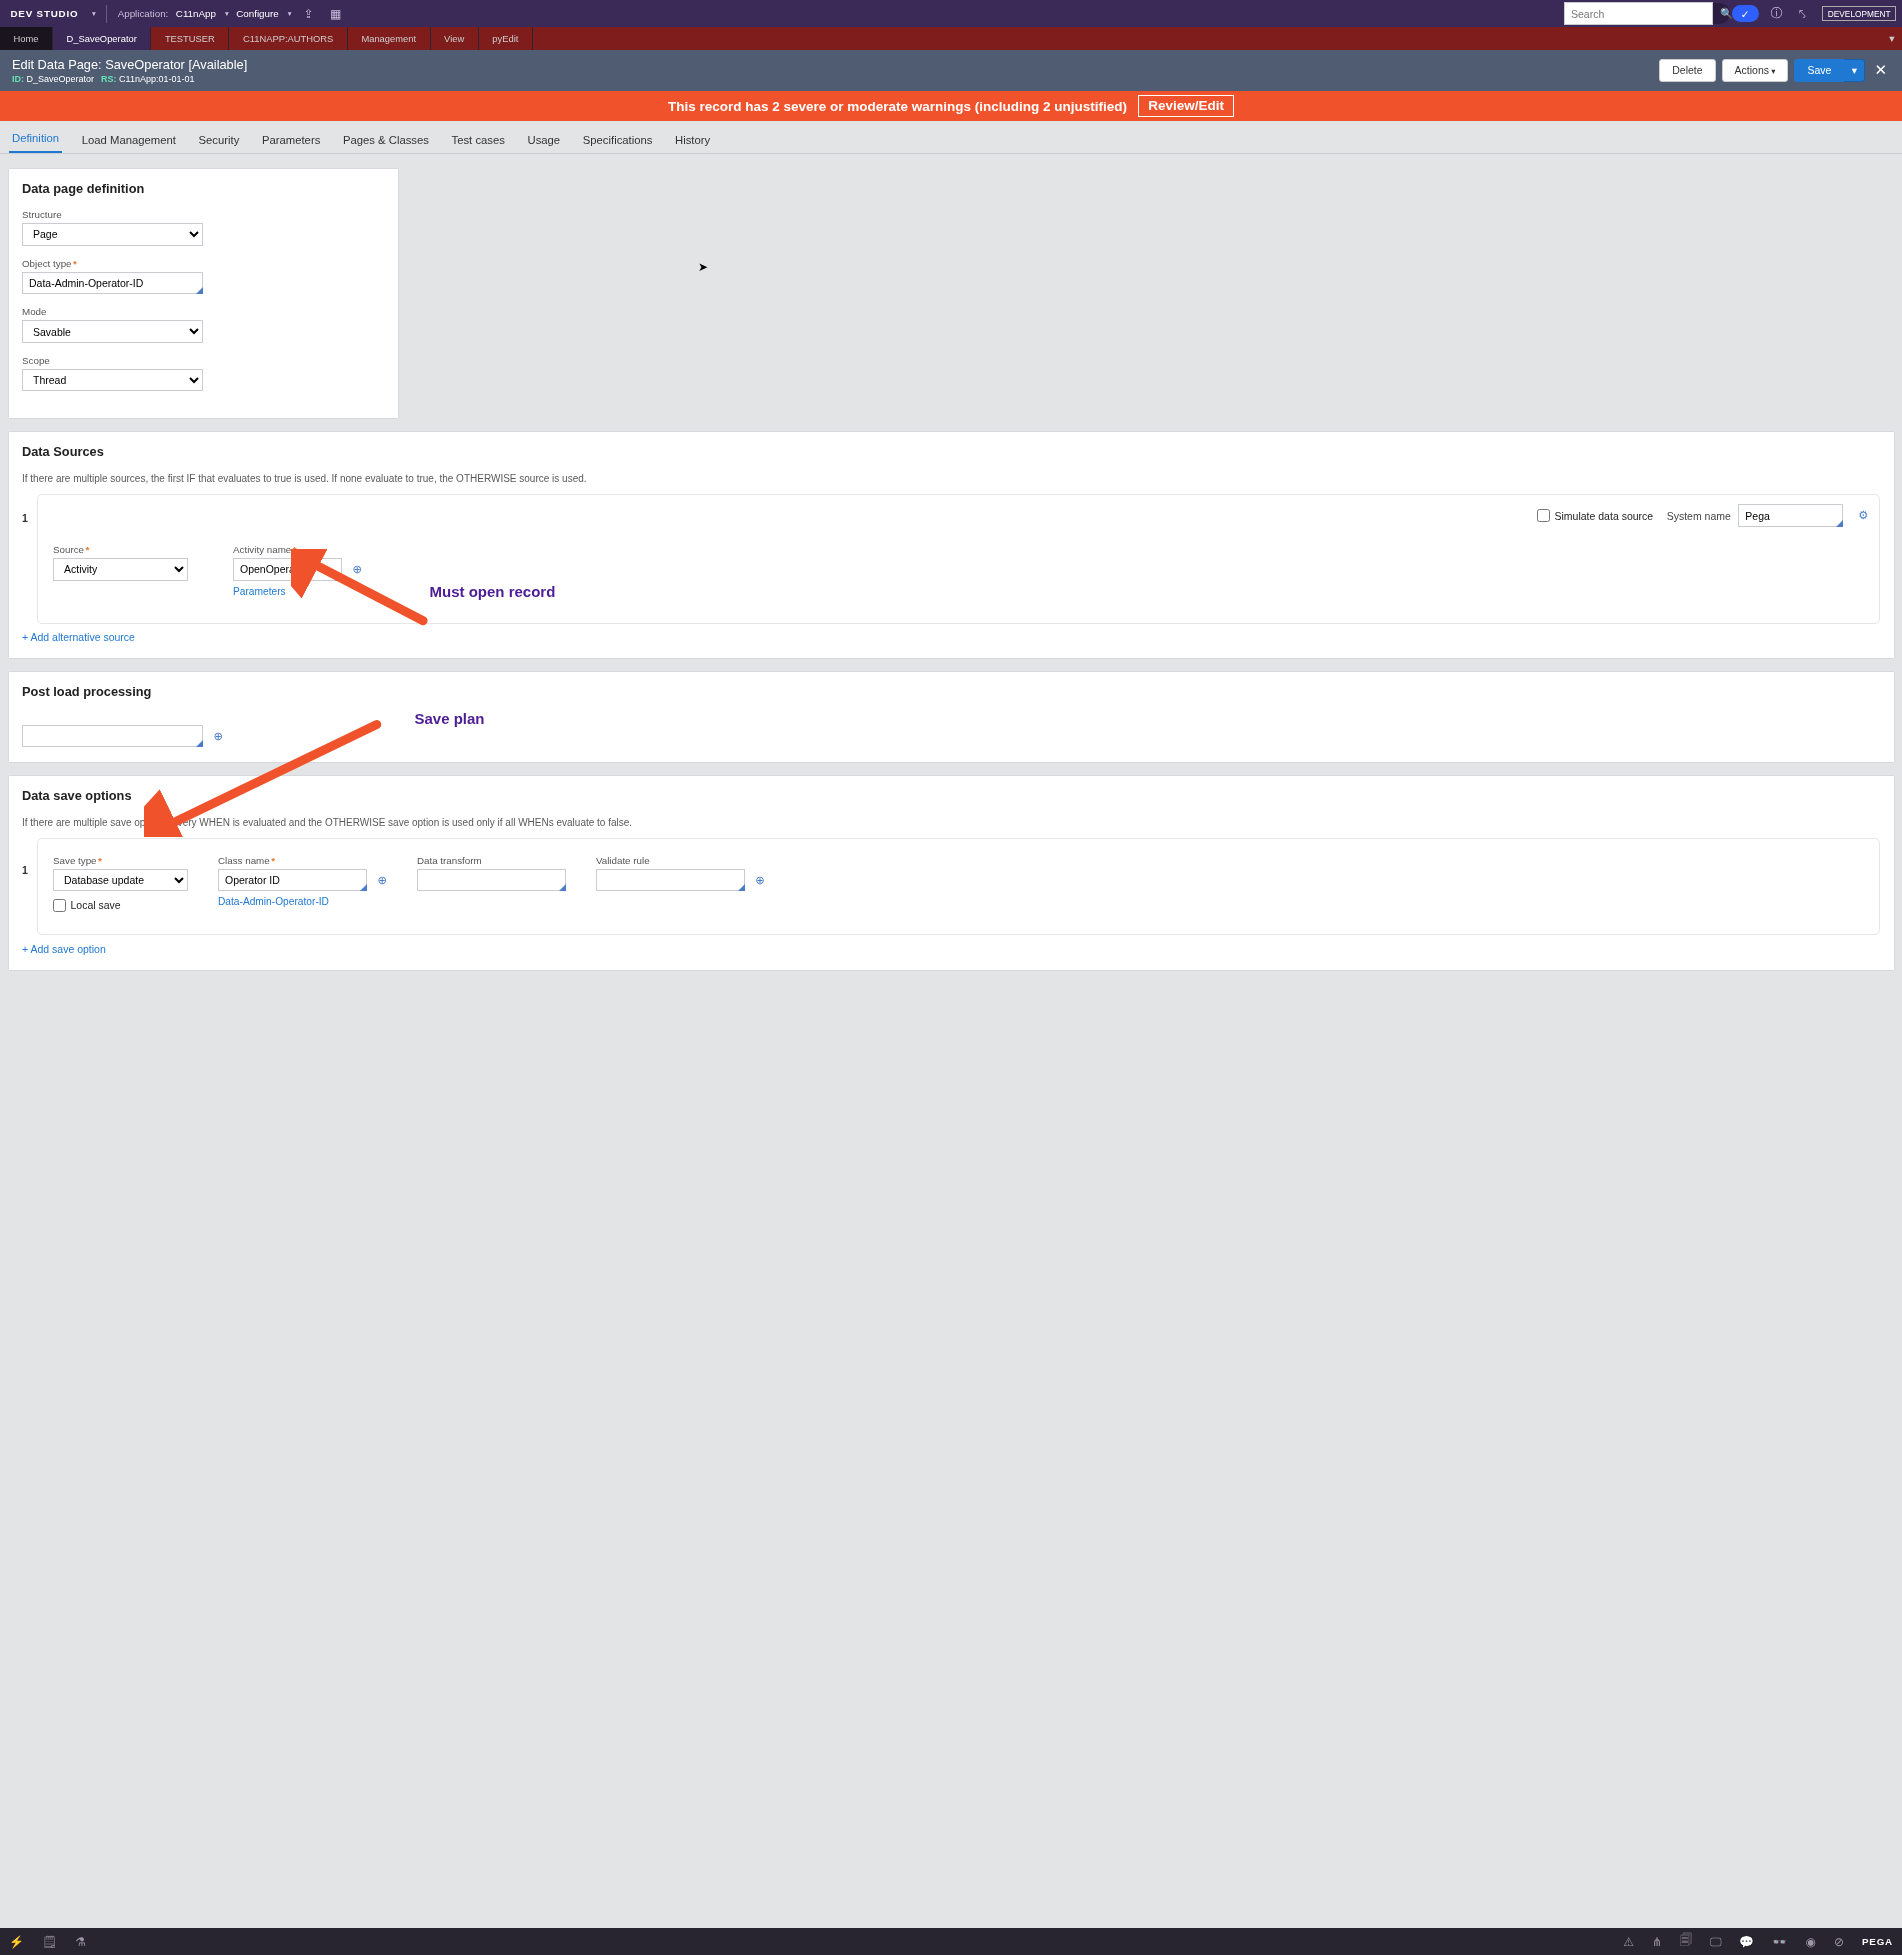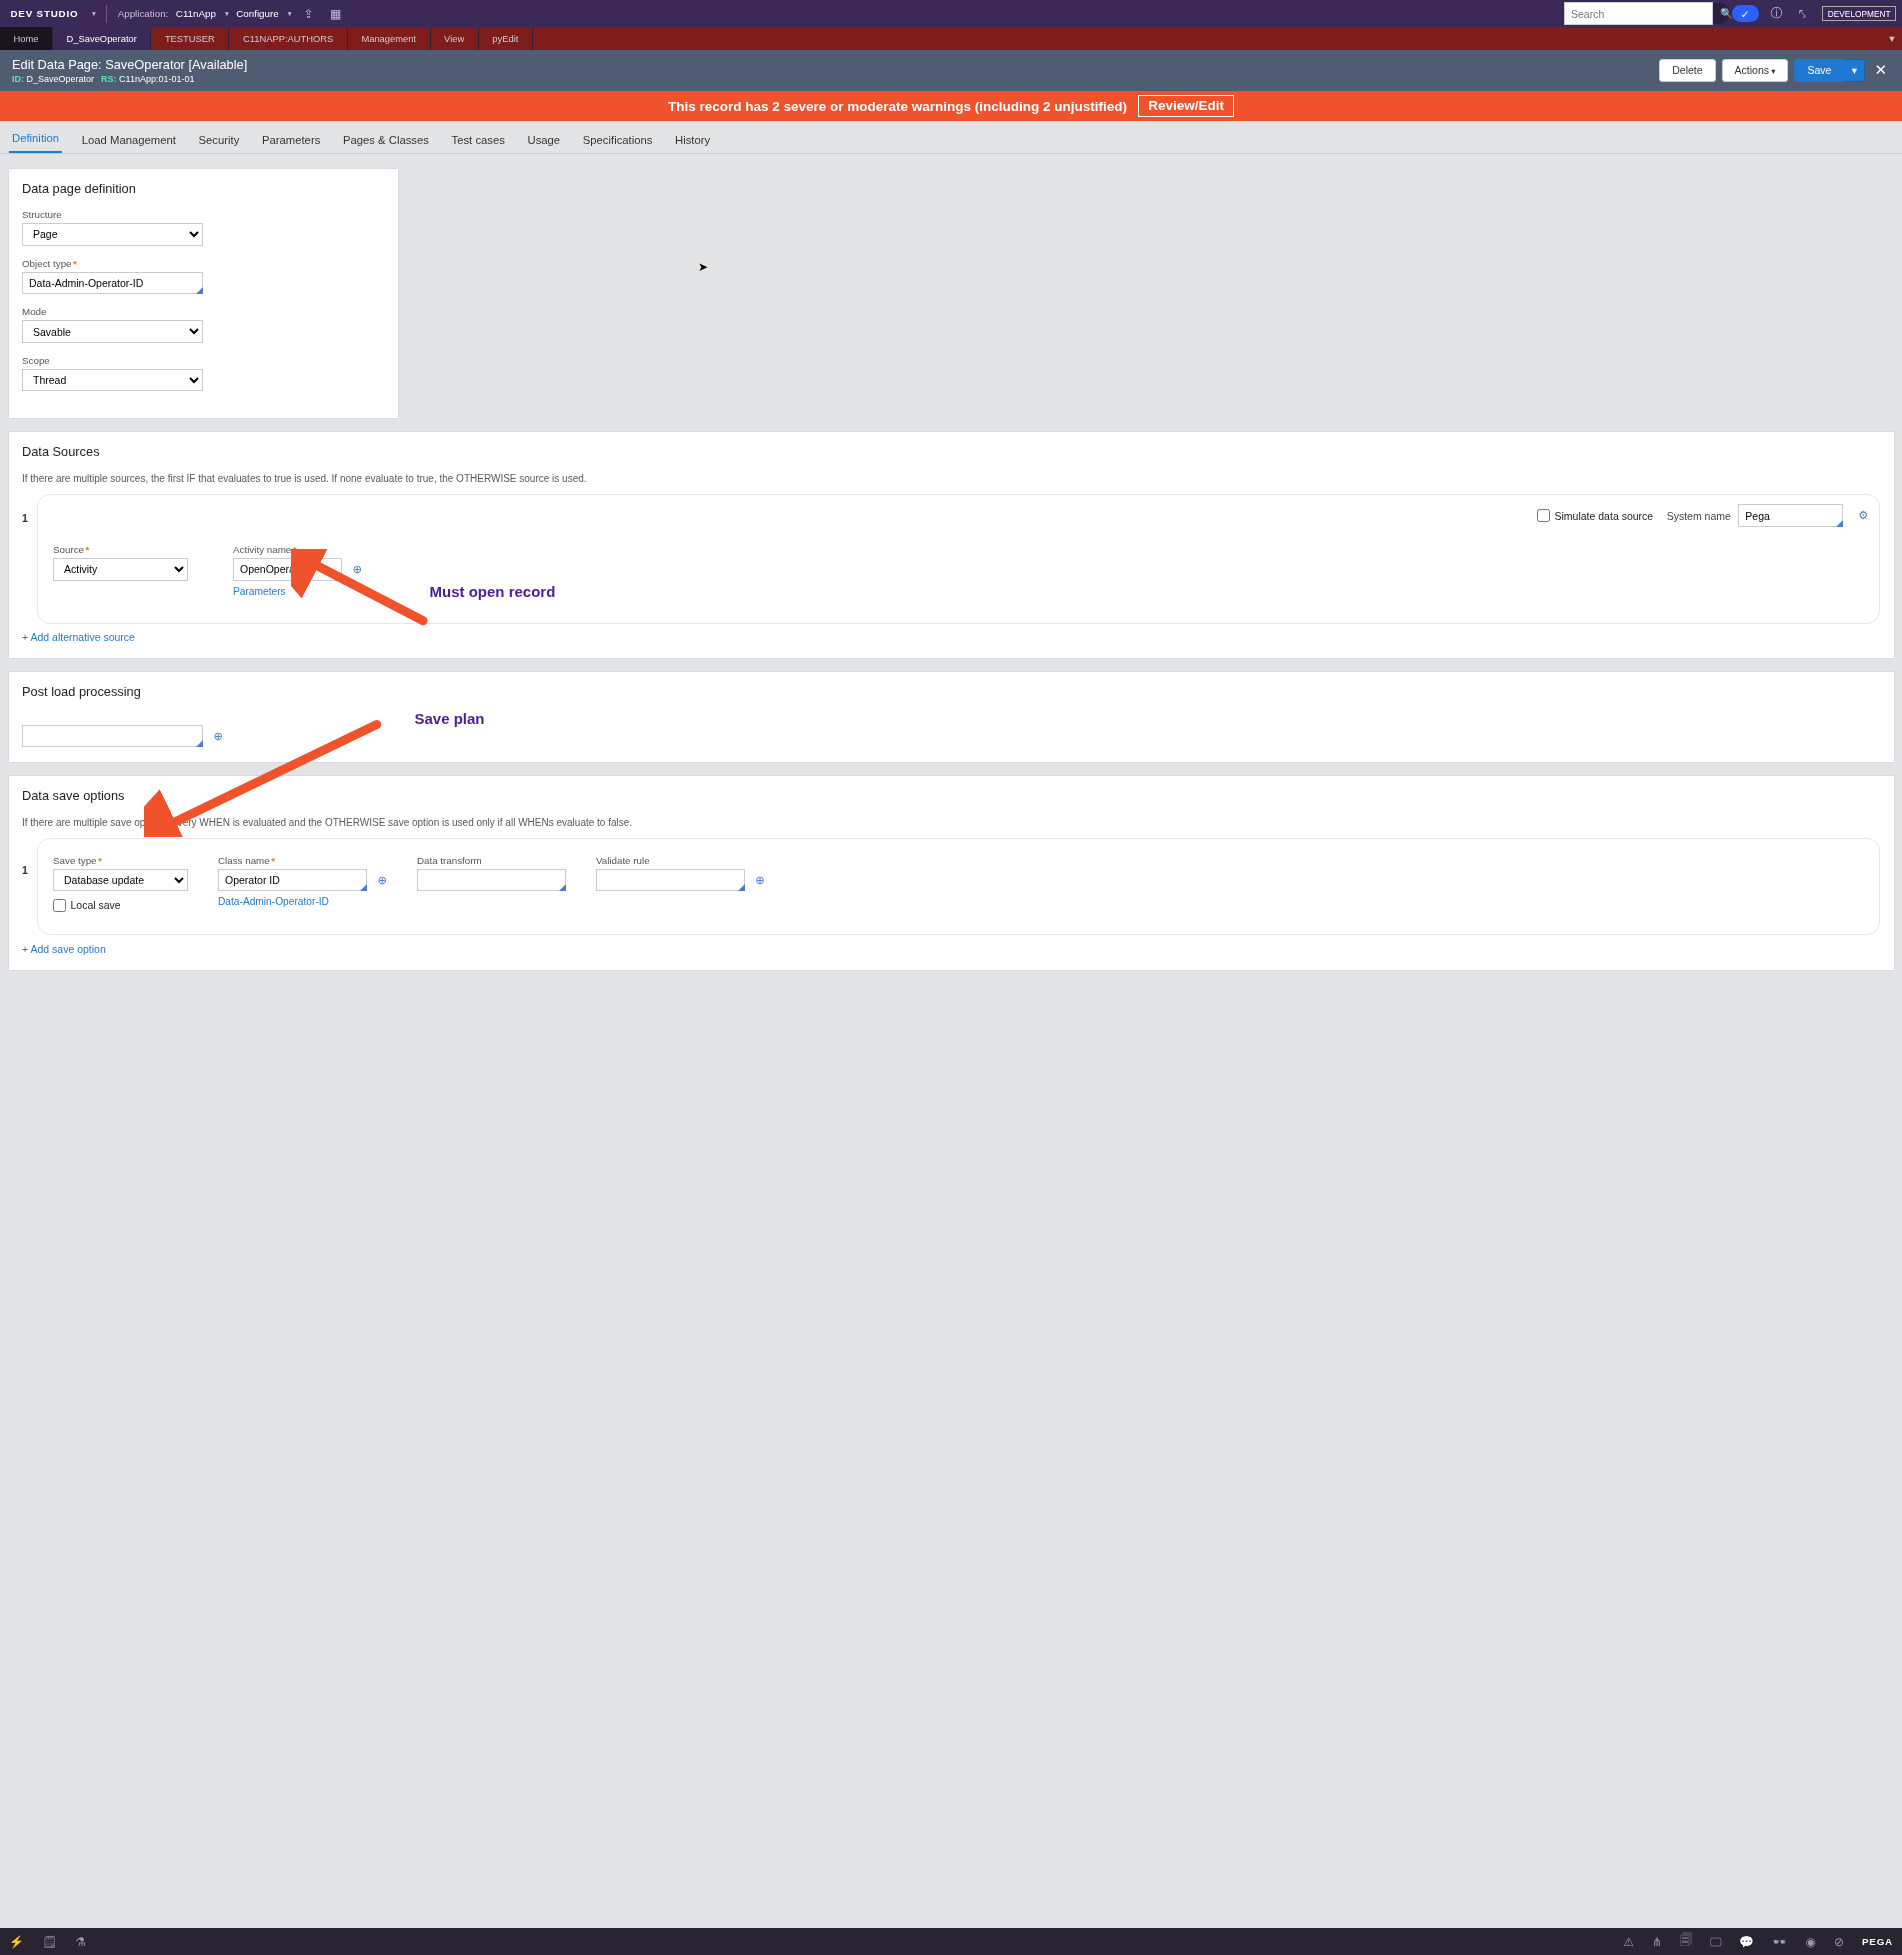--- a/index.html
+++ b/index.html
@@ -49,33 +49,33 @@
   
   
   .inner-tabs { background:#e2e4e6; padding:0 9px; display:flex; gap:16.6px; border-bottom:0.8px solid #c9cdd2; height:33px; align-items:flex-end;}
   .inner-tabs .itab { padding:7.5px 3px 7.5px; color:#333; font-size:11.3px; cursor:pointer;}
   .inner-tabs .itab.active { color:#1f78d1; border-bottom:2.3px solid #1f78d1;}
   
   
   .content { padding:13.5px 7.5px 0 7.5px;}
   .panel { background:#fff; border:0.8px solid #d6dadf; border-radius:1.5px; margin-bottom:12px; padding:12px 13.5px 15px;}
   .panel.narrow { width:391px;}
-  .panel h3 { font-size:12.8px; font-weight:400; color:#222; margin-bottom:13.5px;}
+  .panel h3 { font-size:12.8px; font-weight:700; color:#222; margin-bottom:13.5px;}
   .panel .hint { color:#5a5a5a; font-size:10px; margin-bottom:10.5px;}
   .field { margin-bottom:12px;}
   .field label { display:block; font-size:9.8px; color:#555; margin-bottom:3px;margin-top:8px;}
   .req::after { content:"*"; color:#e8792b; margin-left:1.5px; font-weight:700;}
   select, input[type=text] { border:0.8px solid #c9cdd2; height:22.6px; padding:3px 6px; font-size:10.5px; width:181px; background:#fff;}
   select { appearance:auto;}
   .ac-input { position:relative; display:inline-block;}
   .ac-input::after { content:""; position:absolute; right:0; bottom:0; width:0; height:0; border-left:7.5px solid transparent; border-bottom:7.5px solid #4a7cc7;}
   
   .row-grid { display:flex; align-items:flex-start;}
   .row-num { width:15px; color:#333; font-weight:600; padding-top:18px; font-size:10.5px;}
-  .row-body { flex:1; border:0.8px solid #e4e6ea; border-radius:13px; padding:10.5px 12px 13.5px 15px; position:relative;}
+  .row-body { flex:1; border:0.8px solid #e4e6ea; border-radius:5px; padding:10.5px 12px 13.5px 15px; position:relative;}
   .top-right-row { position:absolute; top:9px; right:10.5px; display:flex; align-items:center; gap:13.5px;}
   .sys-name { display:flex; align-items:center; gap:7.5px; font-size:10.5px; color:#444;}
   .sys-name input { width:105px;}
   .chk-row { display:flex; align-items:center; gap:4.5px; font-size:10.5px; color:#222;}
   .cog { color:#4a7cc7; margin-left:7.5px; font-size:11.3px;}
   .src-fields { display:flex; gap:45px; margin-top:30px; align-items:flex-start;}
   .link { color:#1f78d1; cursor:pointer; font-size:10.2px;}
   .act-sub { margin-top:4.5px;}
   .add-link { color:#1f78d1; font-size:10.5px; margin-top:7.5px; display:inline-block; cursor:pointer;}
   

